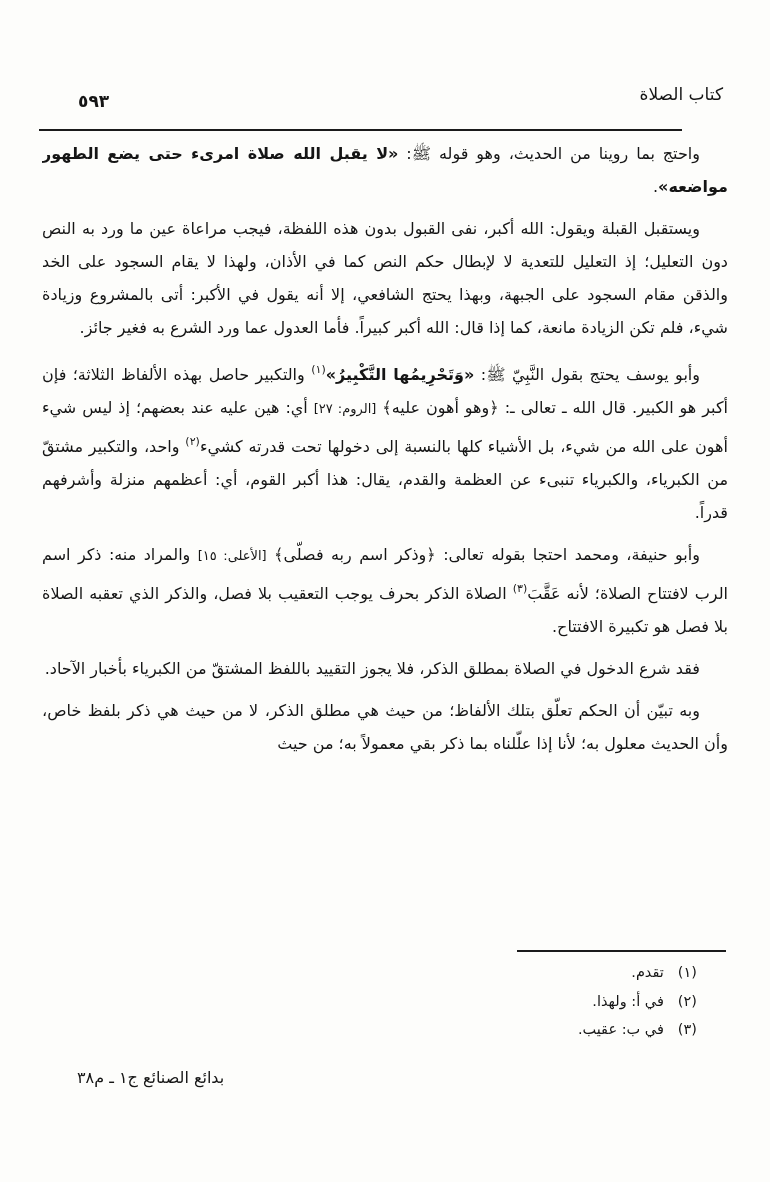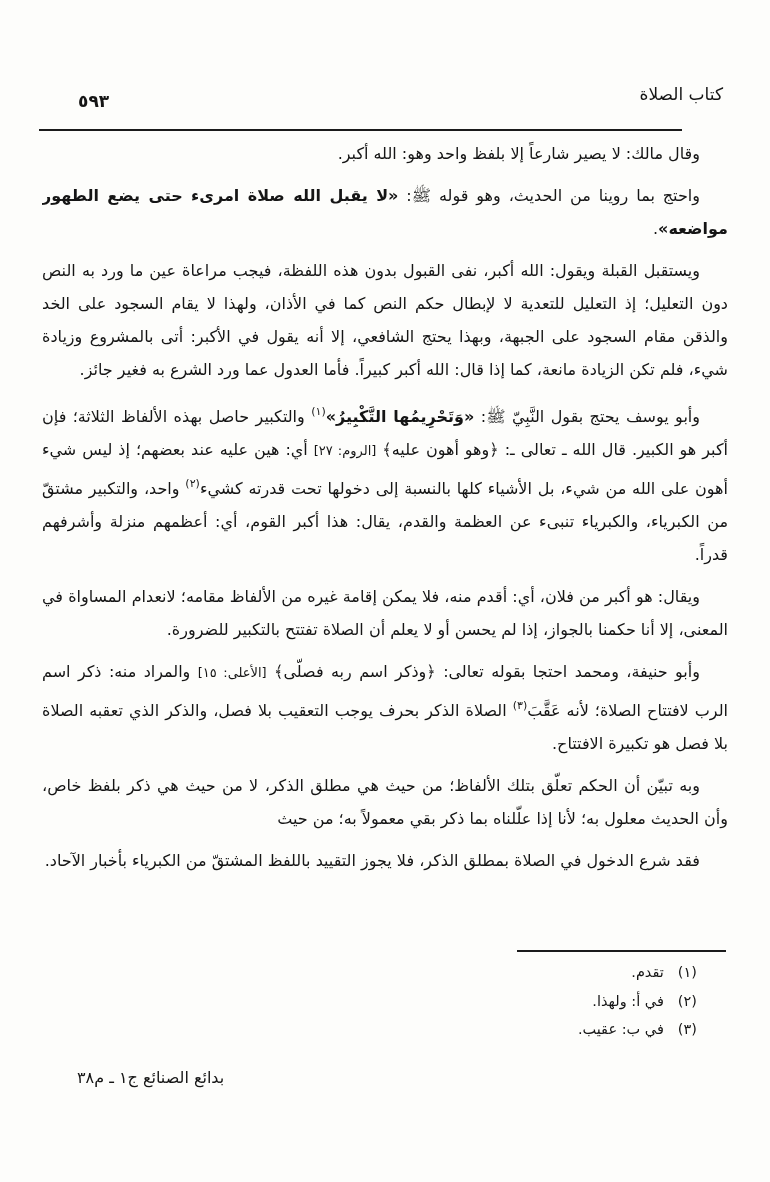--- a/index.html
+++ b/index.html
@@ -88,28 +88,26 @@
 
 <div class="page">
 
   <div class="header-title">كتاب الصلاة</div>
 
   <div class="page-number">٥٩٣</div>
 
   <div class="header-rule"></div>
 
   <div class="body-text">
-      <p class="para"><span class="seg-regular">وقال مالك: لا يصير شارعاً إلا بلفظ واحد وهو: الله أكبر.</span></p>
       <p class="para"><span class="seg-regular">واحتج بما روينا من الحديث، وهو قوله ﷺ: </span><span class="seg-bold">«لا يقبل الله صلاة امرىء حتى يضع الطهور مواضعه»</span><span class="seg-regular">.</span></p>
       <p class="para"><span class="seg-regular">ويستقبل القبلة ويقول: الله أكبر، نفى القبول بدون هذه اللفظة، فيجب مراعاة عين ما ورد به النص دون التعليل؛ إذ التعليل للتعدية لا لإبطال حكم النص كما في الأذان، ولهذا لا يقام السجود على الخد والذقن مقام السجود على الجبهة، وبهذا يحتج الشافعي، إلا أنه يقول في الأكبر: أتى بالمشروع وزيادة شيء، فلم تكن الزيادة مانعة، كما إذا قال: الله أكبر كبيراً. فأما العدول عما ورد الشرع به فغير جائز.</span></p>
       <p class="para"><span class="seg-regular">وأبو يوسف يحتج بقول النَّبِيّ ﷺ: </span><span class="seg-bold">«وَتَحْرِيمُها التَّكْبِيرُ»</span><span class="seg-sup">(١)</span><span class="seg-regular"> والتكبير حاصل بهذه الألفاظ الثلاثة؛ فإن أكبر هو الكبير. قال الله ـ تعالى ـ: ﴿وهو أهون عليه﴾ </span><span class="seg-small">[الروم: ٢٧]</span><span class="seg-regular"> أي: هين عليه عند بعضهم؛ إذ ليس شيء أهون على الله من شيء، بل الأشياء كلها بالنسبة إلى دخولها تحت قدرته كشيء</span><span class="seg-sup">(٢)</span><span class="seg-regular"> واحد، والتكبير مشتقّ من الكبرياء، والكبرياء تنبىء عن العظمة والقدم، يقال: هذا أكبر القوم، أي: أعظمهم منزلة وأشرفهم قدراً.</span></p>
-      <p class="para"><span class="seg-regular">ويقال: هو أكبر من فلان، أي: أقدم منه، فلا يمكن إقامة غيره من الألفاظ مقامه؛ لانعدام المساواة في المعنى، إلا أنا حكمنا بالجواز، إذا لم يحسن أو لا يعلم أن الصلاة تفتتح بالتكبير للضرورة.</span></p>
       <p class="para"><span class="seg-regular">وأبو حنيفة، ومحمد احتجا بقوله تعالى: ﴿وذكر اسم ربه فصلّى﴾ </span><span class="seg-small">[الأعلى: ١٥]</span><span class="seg-regular"> والمراد منه: ذكر اسم الرب لافتتاح الصلاة؛ لأنه عَقَّبَ</span><span class="seg-sup">(٣)</span><span class="seg-regular"> الصلاة الذكر بحرف يوجب التعقيب بلا فصل، والذكر الذي تعقبه الصلاة بلا فصل هو تكبيرة الافتتاح.</span></p>
+      <p class="para"><span class="seg-regular">فقد شرع الدخول في الصلاة بمطلق الذكر، فلا يجوز التقييد باللفظ المشتقّ من الكبرياء بأخبار الآحاد.</span></p>
       <p class="para"><span class="seg-regular">وبه تبيّن أن الحكم تعلّق بتلك الألفاظ؛ من حيث هي مطلق الذكر، لا من حيث هي ذكر بلفظ خاص، وأن الحديث معلول به؛ لأنا إذا علّلناه بما ذكر بقي معمولاً به؛ من حيث</span></p>
-      <p class="para"><span class="seg-regular">فقد شرع الدخول في الصلاة بمطلق الذكر، فلا يجوز التقييد باللفظ المشتقّ من الكبرياء بأخبار الآحاد.</span></p>
     </div>
 
   <div class="footnote-rule"></div>
 
   <div class="footnotes">
       <div class="footnote">
         <span>(١)</span>
         <span>تقدم.</span>
       </div>
       <div class="footnote">

